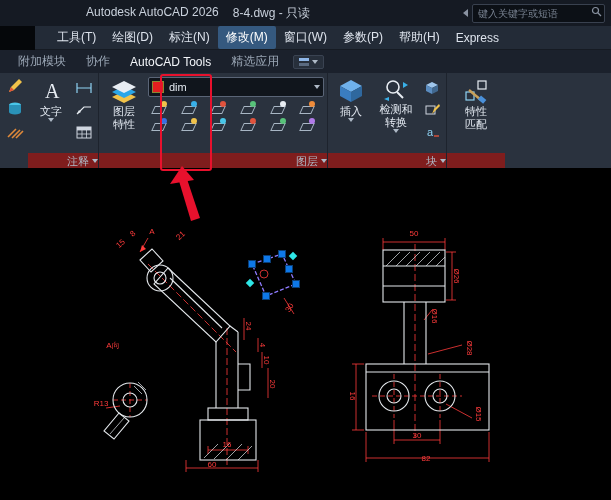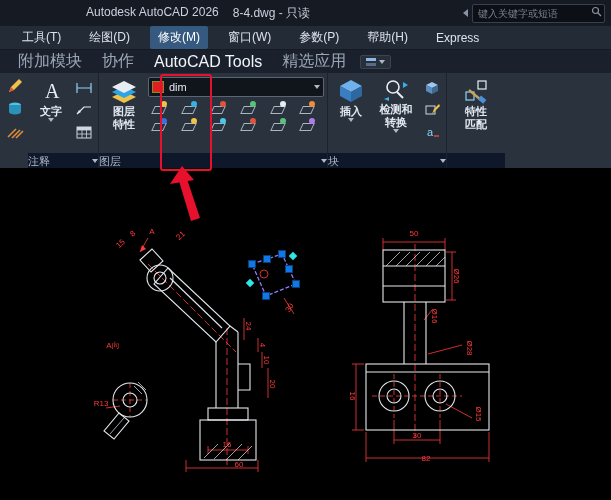--- a/index.html
+++ b/index.html
@@ -11,39 +11,39 @@
   .title-group{margin-left:86px;display:flex;gap:14px;white-space:nowrap;}
   .titlebar .spacer{flex:1;}
   .search-wrap{display:flex;align-items:center;margin-right:6px;gap:4px;}
   .tri-left{width:0;height:0;border-top:4px solid transparent;border-bottom:4px solid transparent;border-right:5px solid #8a93a2;}
   .search-box{position:relative;}
   .search-box input{width:110px;height:15px;background:#0c1016;border:1px solid #39414f;color:#aeb6c2;font-size:10px;padding:1px 16px 1px 5px;border-radius:2px;outline:none;font-family:"Liberation Sans",sans-serif;}
   .search-box input::placeholder{color:#77808f;}
   .search-glyph{position:absolute;right:3px;top:2px;}
 
   
-  .menubar{height:23px;background:#232b37;display:flex;align-items:center;font-size:12px;color:#dde3ec;padding-left:14px;gap:12px;border-bottom:1px solid #161b23;}
+  .menubar{height:23px;background:#232b37;display:flex;align-items:center;font-size:12px;color:#dde3ec;padding-left:14px;gap:0;border-bottom:1px solid #161b23;margin-left:35px;}
   .menu-item{padding:3px 8px;border-radius:2px;cursor:default;}
   .menu-item.hl{background:#35597f;color:#fff;}
 
   
-  .tabbar{height:23px;background:#1b212c;display:flex;align-items:center;font-size:16px;color:#9aa6b5;padding-left:8px;}
+  .tabbar{height:23px;background:#1b212c;display:flex;align-items:center;font-size:12px;color:#9aa6b5;padding-left:8px;}
   .tab{padding:4px 10px;}
   .tab.active{color:#f2f5f9;}
   .tab-extra{margin-left:4px;display:flex;align-items:center;gap:3px;background:#272f3b;border:1px solid #3a4352;border-radius:2px;padding:2px 5px;}
   .tab-extra .mini-grid{width:10px;height:8px;background:linear-gradient(#8fb7e8,#8fb7e8) 0 0/10px 3px no-repeat,linear-gradient(#5a6a80,#5a6a80) 0 5px/10px 3px no-repeat;}
 
   
   .ribbon{height:96px;background:#2a323e;display:flex;border-bottom:1px solid #0c0f14;position:relative;}
   .panel{display:flex;flex-direction:column;border-right:1px solid #1d232d;}
   .panel-body{flex:1;display:flex;align-items:stretch;padding:2px 3px 0 3px;gap:2px;}
-  .panel-footer{height:16px;display:flex;align-items:center;justify-content:space-between;font-size:11px;color:#aeb9c6;background:#0f172a;gap:3px;}
+  .panel-footer{height:16px;display:flex;align-items:center;justify-content:flex-end;font-size:11px;color:#aeb9c6;background:#7f1d1d;gap:3px;}
   .caret{display:inline-block;width:0;height:0;border-left:3px solid transparent;border-right:3px solid transparent;border-top:4px solid #aeb9c6;}
   .bigbtn{width:40px;display:flex;flex-direction:column;align-items:center;justify-content:flex-start;padding-top:3px;gap:1px;color:#e3e9f1;font-size:11px;border-radius:2px;}
-  .bigbtn .lbl{line-height:12px;text-align:left;font-weight:bold;}
+  .bigbtn .lbl{line-height:12px;text-align:left;}
   .minicol{display:flex;flex-direction:column;justify-content:flex-start;gap:4px;padding-top:4px;}
   .minibtn{width:22px;height:18px;display:flex;align-items:center;justify-content:center;border-radius:2px;}
   .leftcol{display:flex;flex-direction:column;gap:5px;padding:4px 2px 0 4px;}
 
   
   .layer-right{display:flex;flex-direction:column;gap:3px;padding-top:2px;}
   .layer-dropdown{display:flex;align-items:center;width:168px;height:18px;background:#10151c;border:1px solid #5a6577;border-radius:2px;padding:0 3px;gap:5px;color:#e3e9f1;font-size:11px;}
   .layer-swatch{width:10px;height:10px;background:#e01f1f;border:1px solid #883;}
   .layer-dropdown .dd-caret{margin-left:auto;}
   .ltool-grid{display:grid;grid-template-columns:repeat(6,1fr);gap:2px 4px;padding-left:2px;}
@@ -78,20 +78,21 @@
           <circle cx="4.5" cy="4.5" r="3" fill="none" stroke="#8a93a2" stroke-width="1.2"></circle>
           <line x1="7" y1="7" x2="10" y2="10" stroke="#8a93a2" stroke-width="1.2"></line>
         </svg>
       </span>
     </div>
   </div>
 
   <div class="menubar">
     <span class="menu-item">工具(T)</span>
     <span class="menu-item">绘图(D)</span>
+    <span class="menu-item">标注(N)</span>
     <span class="menu-item hl">修改(M)</span>
     <span class="menu-item">窗口(W)</span>
     <span class="menu-item">参数(P)</span>
     <span class="menu-item">帮助(H)</span>
     <span class="menu-item">Express</span>
   </div>
 
   <div class="tabbar">
     <span class="tab">附加模块</span>
     <span class="tab">协作</span>
@@ -380,21 +381,21 @@
     <div style="position:absolute;left:0;top:0;width:611px;height:332px;pointer-events:none;">
         <span class="dim-label" style="left: 152px; top: 64px; transform: translate(-50%, -50%);">A</span>
         <span class="dim-label" style="left: 121px; top: 76px; transform: translate(-50%, -50%) rotate(-42deg);">15</span>
         <span class="dim-label" style="left: 133px; top: 66px; transform: translate(-50%, -50%) rotate(-42deg);">8</span>
         <span class="dim-label" style="left: 181px; top: 68px; transform: translate(-50%, -50%) rotate(-42deg);">21</span>
         <span class="dim-label" style="left: 248px; top: 158px; transform: translate(-50%, -50%) rotate(90deg);">24</span>
         <span class="dim-label" style="left: 262px; top: 177px; transform: translate(-50%, -50%) rotate(90deg);">4</span>
         <span class="dim-label" style="left: 266px; top: 192px; transform: translate(-50%, -50%) rotate(90deg);">10</span>
         <span class="dim-label" style="left: 272px; top: 216px; transform: translate(-50%, -50%) rotate(90deg);">20</span>
         <span class="dim-label" style="left: 227px; top: 277px; transform: translate(-50%, -50%);">16</span>
-        <span class="dim-label" style="left: 212px; top: 297px; transform: translate(-50%, -50%); margin-left: 27px;">60</span>
+        <span class="dim-label" style="left: 212px; top: 297px; transform: translate(-50%, -50%);">60</span>
         <span class="dim-label" style="left: 290px; top: 140px; transform: translate(-50%, -50%) rotate(-60deg);">30</span>
         <span class="dim-label" style="left: 113px; top: 178px; transform: translate(-50%, -50%);">A向</span>
         <span class="dim-label" style="left: 101px; top: 236px; transform: translate(-50%, -50%);">R13</span>
         <span class="dim-label" style="left: 414px; top: 66px; transform: translate(-50%, -50%); text-align: center;">50</span>
         <span class="dim-label" style="left: 456px; top: 108px; transform: translate(-50%, -50%) rotate(90deg);">Ø26</span>
         <span class="dim-label" style="left: 434px; top: 148px; transform: translate(-50%, -50%) rotate(90deg);">Ø16</span>
         <span class="dim-label" style="left: 469px; top: 180px; transform: translate(-50%, -50%) rotate(90deg);">Ø28</span>
         <span class="dim-label" style="left: 478px; top: 246px; transform: translate(-50%, -50%) rotate(90deg);">Ø15</span>
         <span class="dim-label" style="left: 417px; top: 268px; transform: translate(-50%, -50%);">30</span>
         <span class="dim-label" style="left: 426px; top: 291px; transform: translate(-50%, -50%);">82</span>

